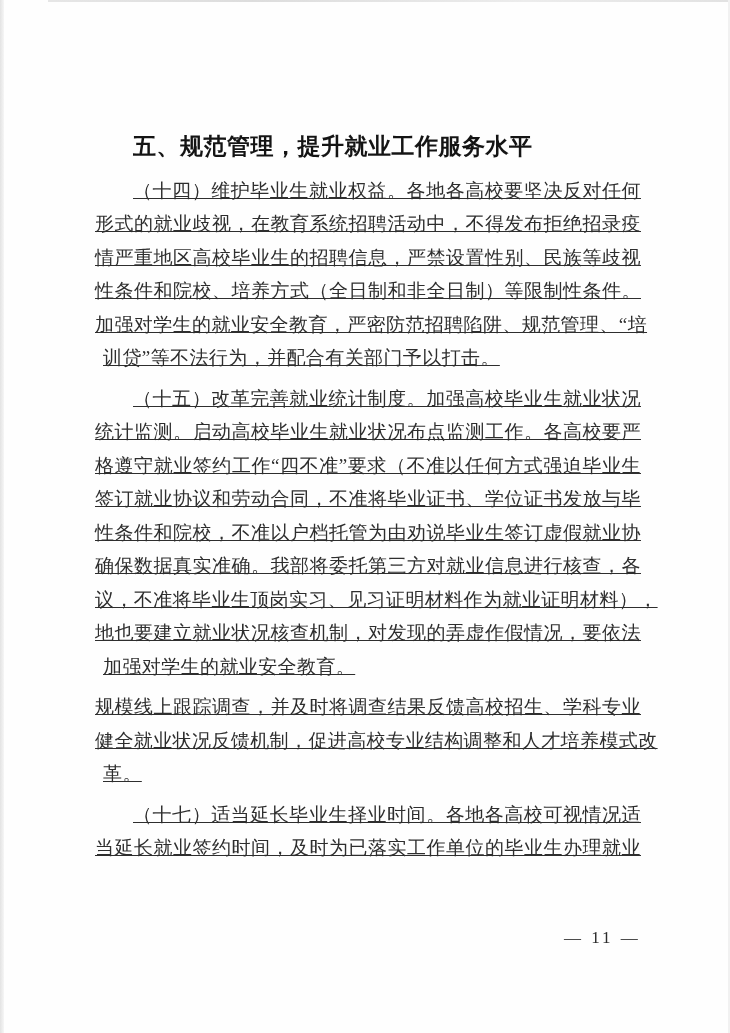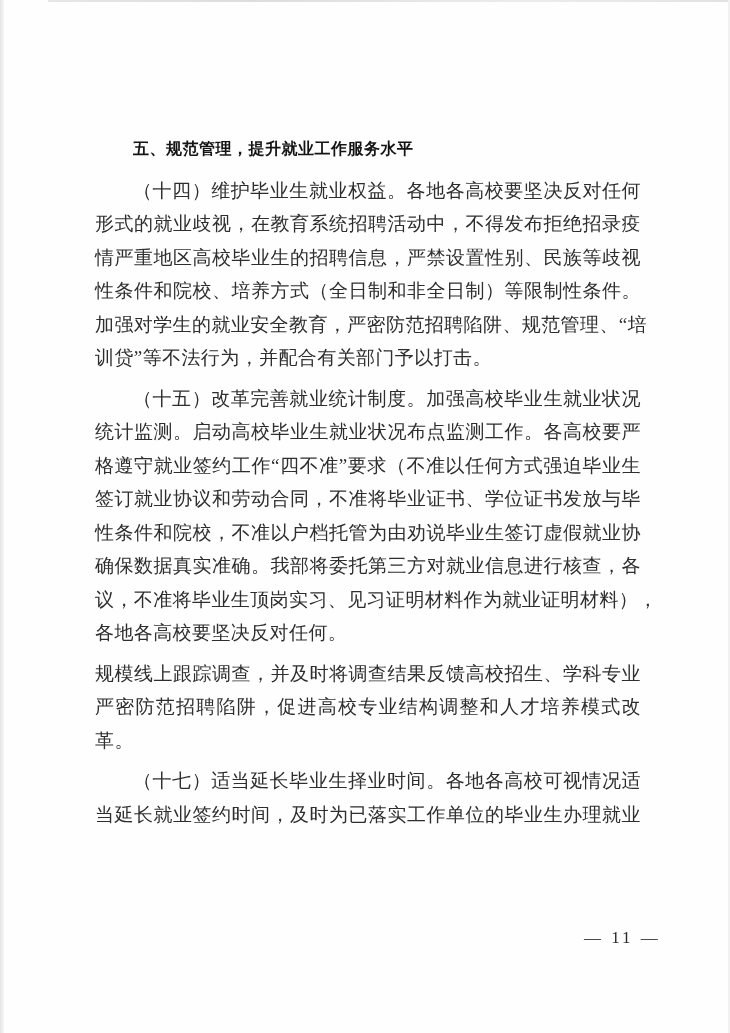--- a/index.html
+++ b/index.html
@@ -25,42 +25,42 @@
   }
   .doc-body {
     position: absolute;
     left: 95px; top: 132px;
     width: 546px;
     color: #2e2e2e;
     font-size: 19px;
     line-height: 33.5px;
   }
   .heading {
-    font-family: Liberation Serif, serif;
+    font-family: Liberation Mono, monospace;
     font-weight: 700;
     color: #141414;
-    font-size: 16px;
+    font-size: 23px;
     text-indent: 38px;
     white-space: nowrap;
     letter-spacing: 0.5px;
     margin-bottom: 8px;
   }
-  .paragraph { margin-top: 7px; }
+  .paragraph { margin-top: 7px; text-decoration: underline; }
   .line {
     white-space: nowrap;
     height: 33.5px;
     letter-spacing: 0.4px;
     text-align: justify;
     text-align-last: justify;
   }
   .line.first { text-indent: 38px; }
-  .line.short { text-align-last: left; }
+  .line.short { text-align-last: left; margin-left: 8px; }
   .page-number {
     position: absolute;
-    left: 584px; top: 928px;
+    left: 564px; top: 928px;
     font-size: 17px;
     color: #2b2b2b;
     letter-spacing: 3px;
     white-space: nowrap;
   }
 </style>
 </head>
 <body>
 
 <div class="scan-edge-top"></div>
@@ -79,25 +79,26 @@
       <div class="line short">训贷”等不法行为，并配合有关部门予以打击。</div>
     </div>
     <div class="paragraph">
       <div class="line first">（十五）改革完善就业统计制度。加强高校毕业生就业状况</div>
       <div class="line">统计监测。启动高校毕业生就业状况布点监测工作。各高校要严</div>
       <div class="line">格遵守就业签约工作“四不准”要求（不准以任何方式强迫毕业生</div>
       <div class="line">签订就业协议和劳动合同，不准将毕业证书、学位证书发放与毕</div>
       <div class="line">性条件和院校，不准以户档托管为由劝说毕业生签订虚假就业协</div>
       <div class="line">确保数据真实准确。我部将委托第三方对就业信息进行核查，各</div>
       <div class="line">议，不准将毕业生顶岗实习、见习证明材料作为就业证明材料），</div>
-      <div class="line short">各地各高校要坚决反对任何。</div>
+      <div class="line">地也要建立就业状况核查机制，对发现的弄虚作假情况，要依法</div>
+      <div class="line short">加强对学生的就业安全教育。</div>
     </div>
     <div class="paragraph">
       <div class="line">规模线上跟踪调查，并及时将调查结果反馈高校招生、学科专业</div>
-      <div class="line">严密防范招聘陷阱，促进高校专业结构调整和人才培养模式改</div>
+      <div class="line">健全就业状况反馈机制，促进高校专业结构调整和人才培养模式改</div>
       <div class="line short">革。</div>
     </div>
     <div class="paragraph">
       <div class="line first">（十七）适当延长毕业生择业时间。各地各高校可视情况适</div>
       <div class="line">当延长就业签约时间，及时为已落实工作单位的毕业生办理就业</div>
     </div>
   </div>
 
 <div class="page-number">— 11 —</div>
 

